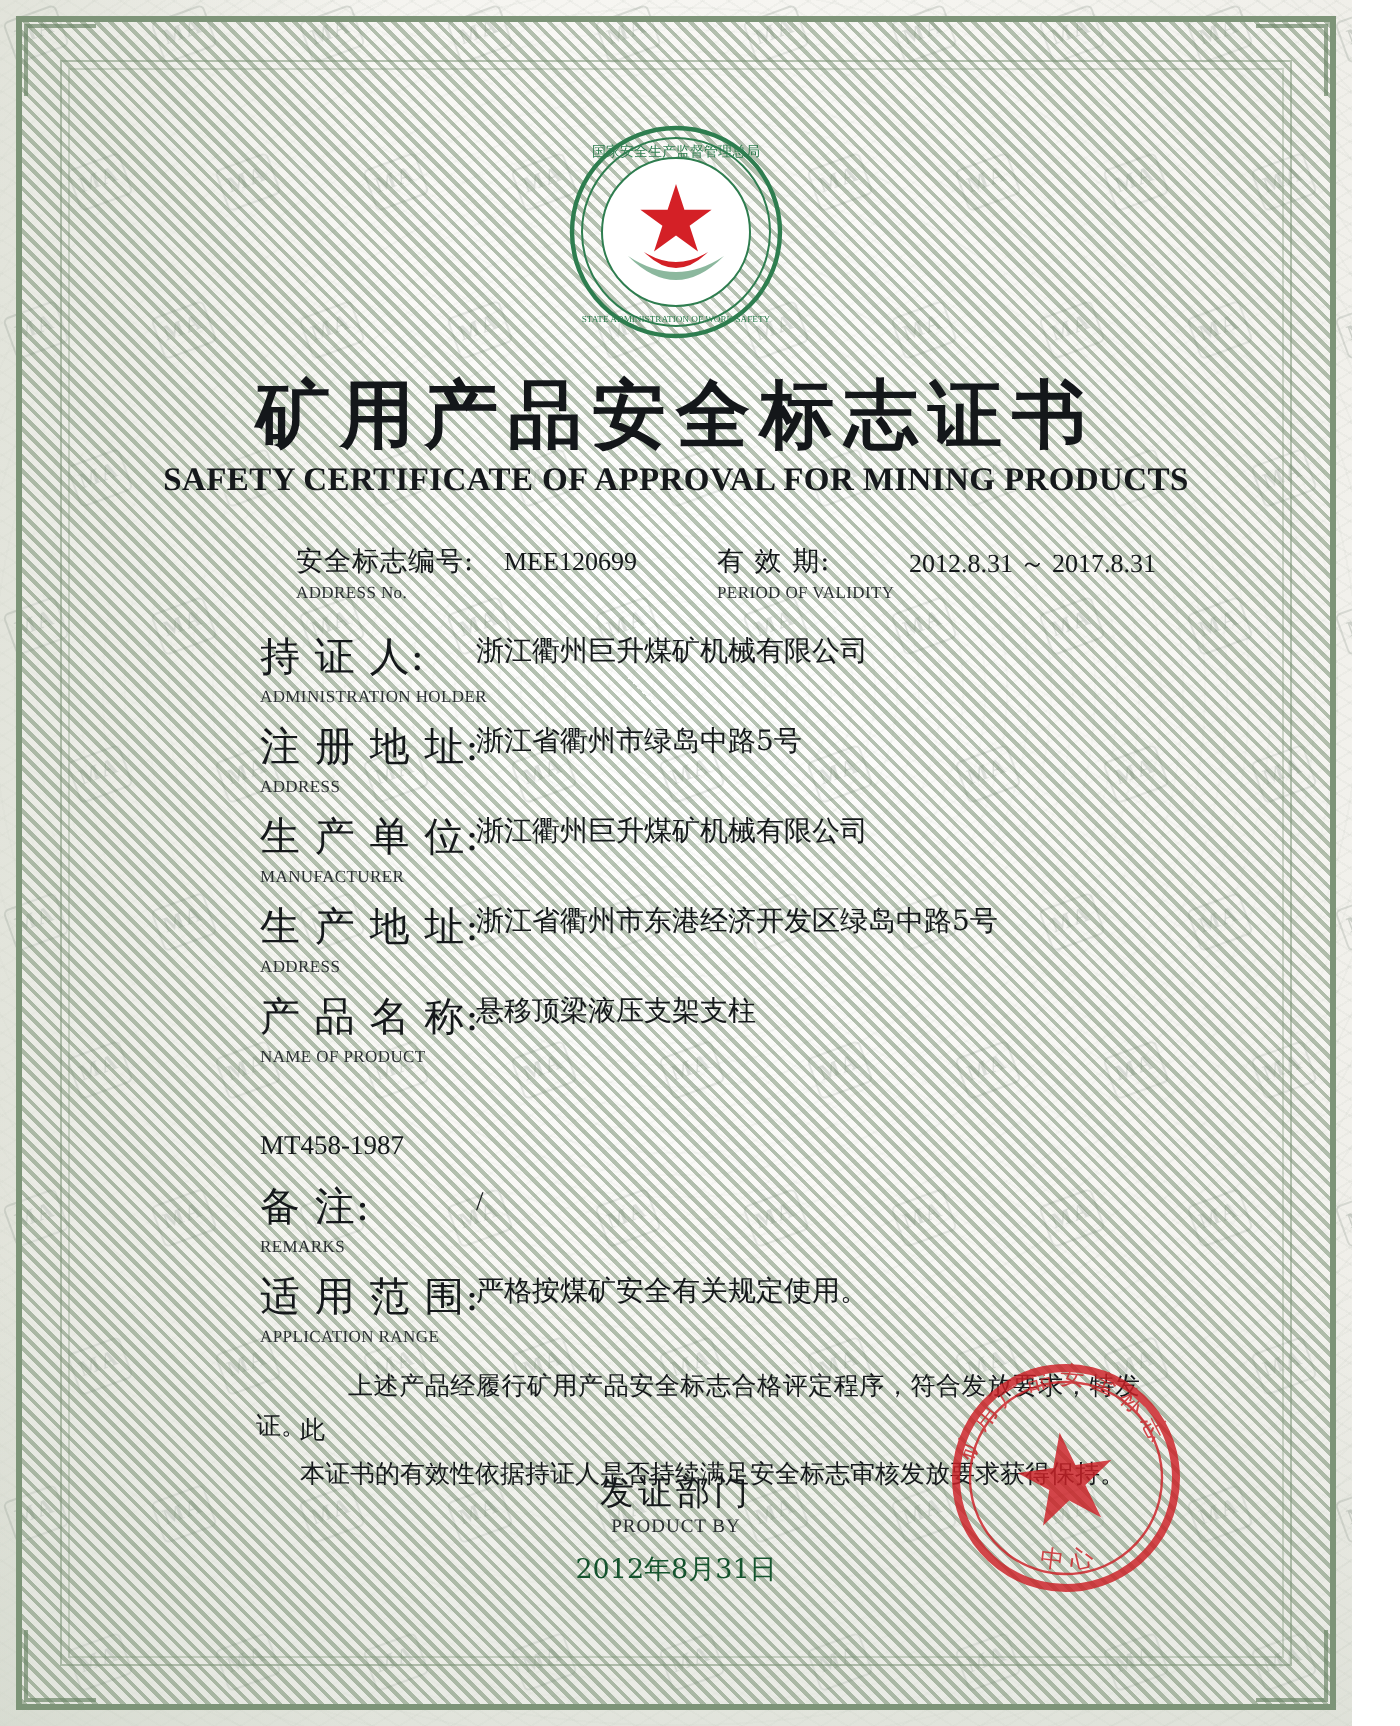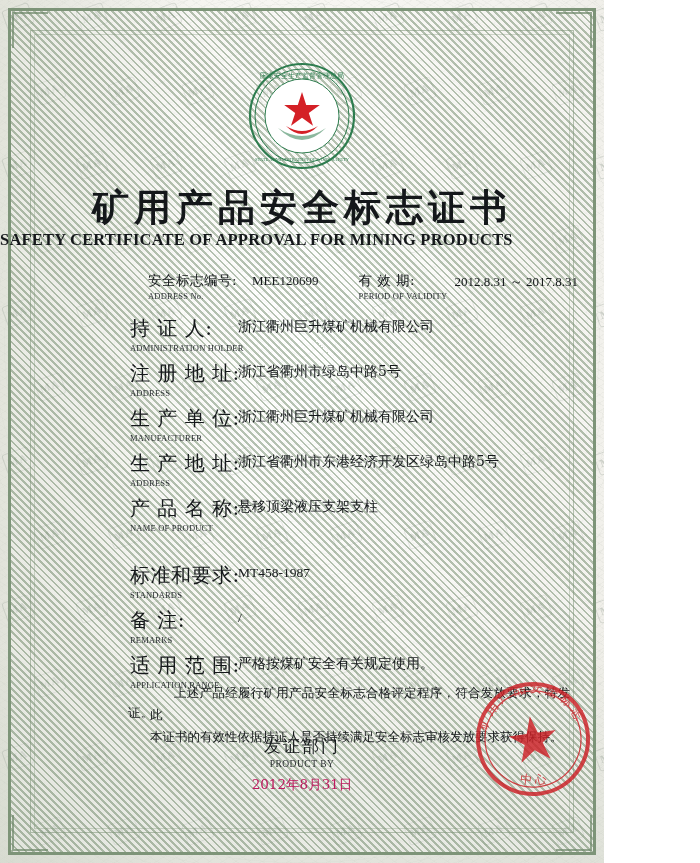--- a/index.html
+++ b/index.html
@@ -9,21 +9,21 @@
   }
   body {
     width: 700px;
     height: 863px;
     overflow: hidden;
     font-family: "Liberation Serif", serif;
   }
 
   #certificate {
     position: relative;
-    width: 604px;
+    width: 676px;
     height: 863px;
     background: #f3f2ee;
     overflow: hidden;
   }
 
   
   .bg-base {
     position: absolute;
     inset: 0;
     background:
@@ -122,21 +122,21 @@
     font-size: 37px;
     font-weight: bold;
     letter-spacing: 5px;
     color: #14171a;
     white-space: nowrap;
   }
   .title-en {
     position: absolute;
     left: 0; right: 0;
     top: 230px;
-    text-align: left;
+    text-align: center;
     font-family: "Liberation Serif", serif;
     font-size: 16.5px;
     font-weight: bold;
     letter-spacing: 0.2px;
     color: #15181b;
   }
 
   
   .toprow {
     position: absolute;
@@ -248,21 +248,21 @@
     color: #2b2f33;
     margin-top: 1px;
   }
   .issue-date {
     position: absolute;
     left: 0; right: 0;
     top: 776px;
     text-align: center;
     font-family: "DejaVu Serif", "Liberation Serif", serif;
     font-size: 13.5px;
-    color: #be185d;
+    color: #14532d;
   }
 
   
   .seal {
     position: absolute;
     left: 466px;
     top: 672px;
     width: 134px;
     height: 134px;
     transform: rotate(-8deg);
@@ -498,24 +498,20 @@
           <div class="lab-en">NAME OF PRODUCT</div>
         </div>
         <div class="valuebox">
           <div class="val cn">悬移顶梁液压支架支柱</div>
         </div>
       </div>
     </div>
 
   <div class="fields2" id="fields-lower">
       <div class="field">
-        <div class="labelbox">
-          <div class="lab-cn">标准和要求:</div>
-          <div class="lab-en">STANDARDS</div>
-        </div>
         <div class="valuebox">
           <div class="val">MT458-1987</div>
         </div>
       </div>
       <div class="field">
         <div class="labelbox">
           <div class="lab-cn">备 注:</div>
           <div class="lab-en">REMARKS</div>
         </div>
         <div class="valuebox">

